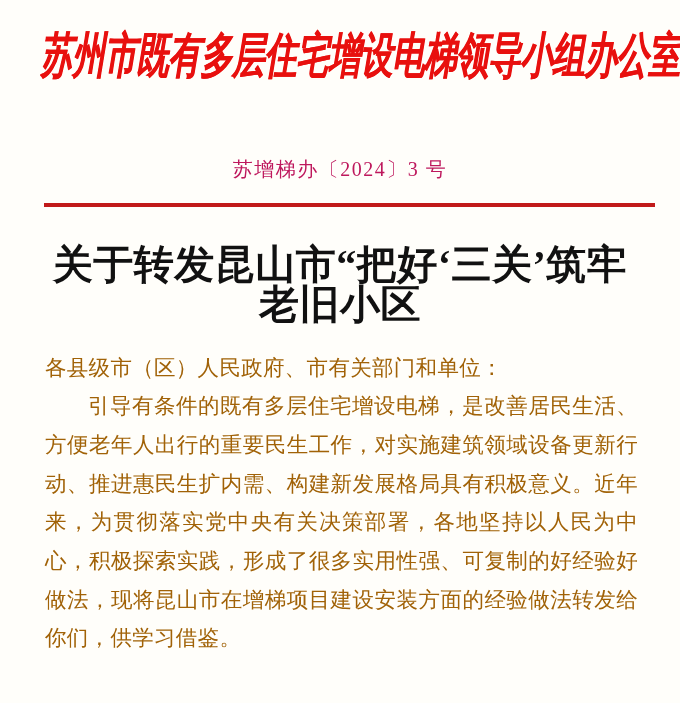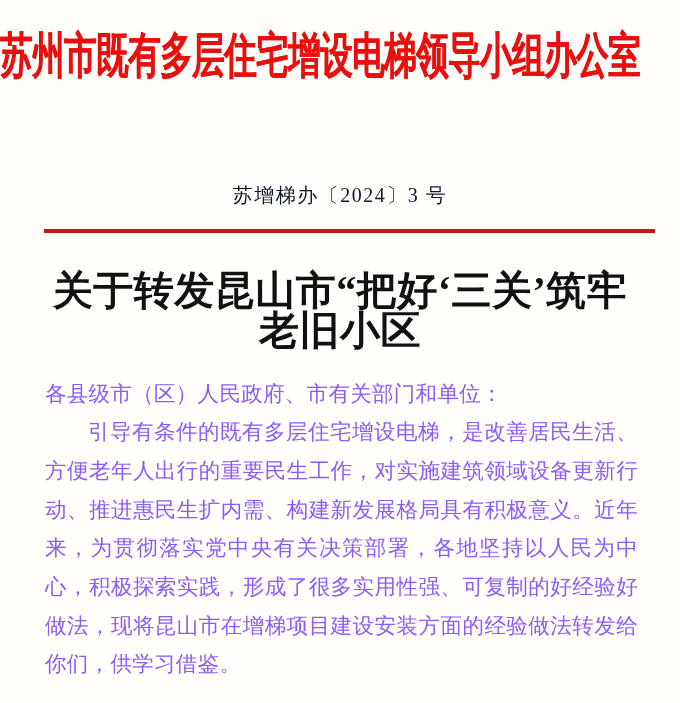--- a/index.html
+++ b/index.html
@@ -17,42 +17,43 @@
     position: relative;
     width: 680px;
     height: 703px;
     box-sizing: border-box;
   }
   
   .letterhead {
     margin-top: 24px;
     height: 62px;
     line-height: 62px;
-    text-align: left;
+    text-align: right;
     white-space: nowrap;
+    font-style: italic;
   }
   .letterhead-text {
     display: inline-block;
     font-size: 32.5px;
     font-weight: bold;
     letter-spacing: -0.5px;
     color: var(--header-red, #e8100e);
     transform: scaleY(1.5);
     transform-origin: 50% 50%;
     text-shadow: 0.5px 0 0 var(--header-red, #e8100e);
   }
   
   .doc-number {
-    margin-top: 98px;
+    margin-top: 72px;
     height: 22px;
     line-height: 22px;
     text-align: center;
     font-size: 20px;
     letter-spacing: 1.5px;
-    color: #0f172a;
+    color: #be185d;
   }
   
   .red-divider {
     margin: 23px 25px 0 44px;
     height: 3.5px;
     background: var(--divider-red, #c11a1a);
   }
   
   .doc-title {
     margin: 38px 40px 0 40px;
@@ -64,21 +65,21 @@
     letter-spacing: 0.5px;
   }
   .doc-title .title-line {
     display: block;
   }
   
   .body-text {
     margin: 24px 42px 0 45px;
     font-size: 21.5px;
     line-height: 38.7px;
-    color: #8b5cf6;
+    color: #a16207;
     letter-spacing: 0.3px;
   }
   .salutation {
     text-align: left;
   }
   .body-paragraph {
     margin: 0;
     text-indent: 2em;
     text-align: justify;
     text-justify: inter-character;

